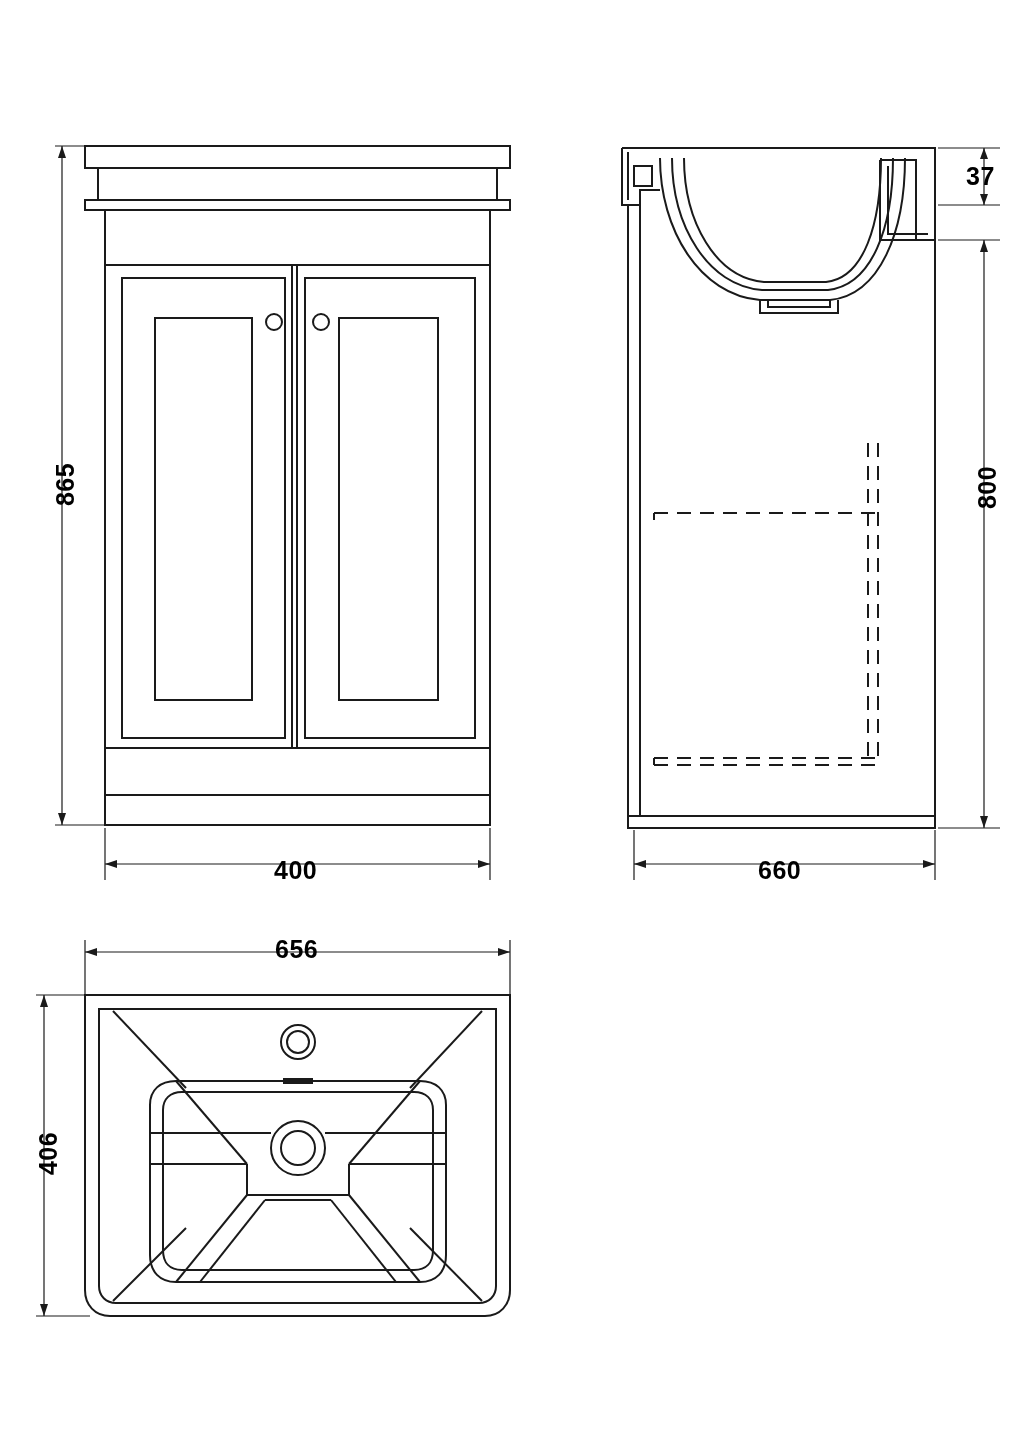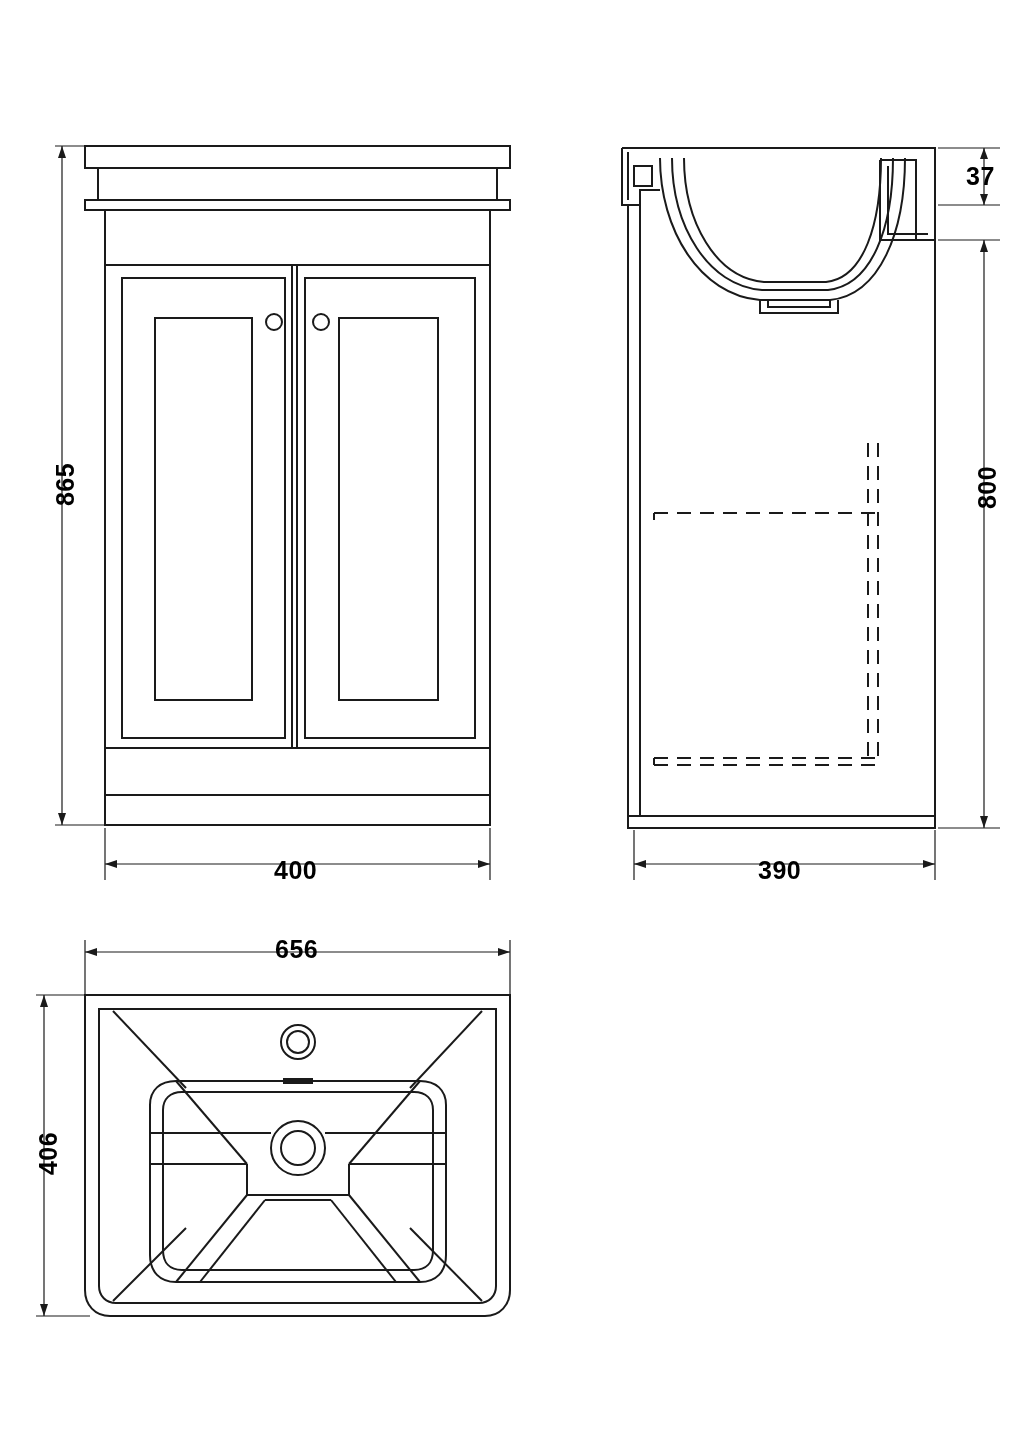--- a/index.html
+++ b/index.html
@@ -206,19 +206,19 @@
   </svg>
 
   <div class="dim-label vert" style="left: 44px; top: 470px;">865</div>
 
   <div class="dim-label" style="left: 274px; top: 856px;">400</div>
 
   <div class="dim-label" style="left: 966px; top: 162px;">37</div>
 
   <div class="dim-label vert" style="left: 966px; top: 473px;">800</div>
 
-  <div class="dim-label" style="left: 758px; top: 856px;">390</div>
+  <div class="dim-label" style="left: 758px; top: 856px;">660</div>
 
   <div class="dim-label" style="left: 275px; top: 935px;">656</div>
 
   <div class="dim-label vert" style="left: 27px; top: 1139px;">406</div>
 
 </div>
 
 </body></html>

